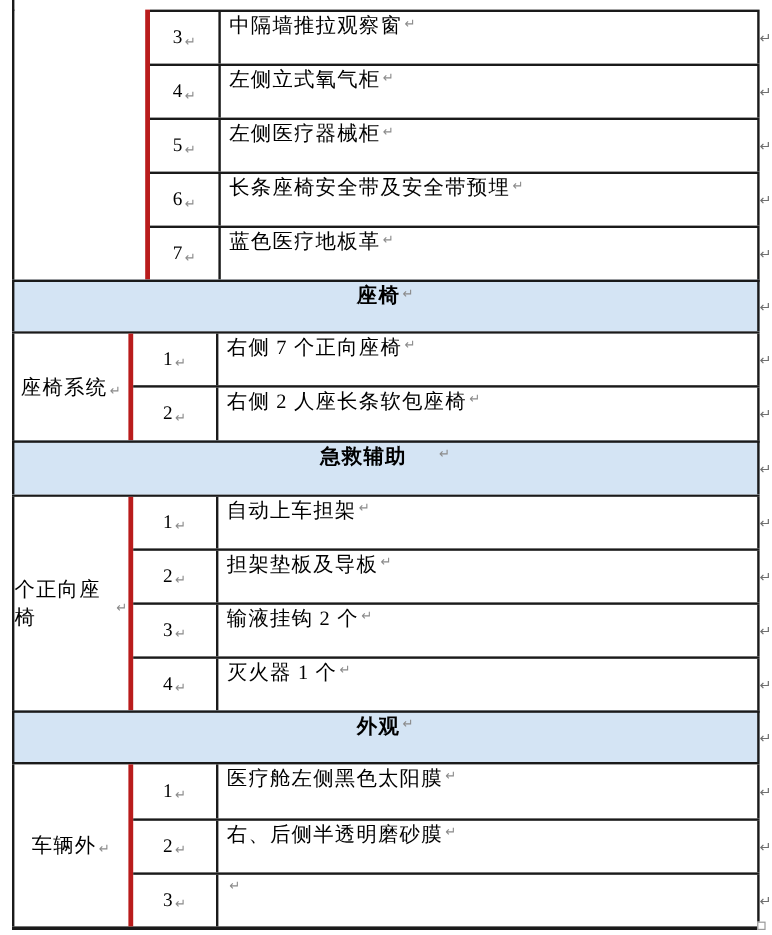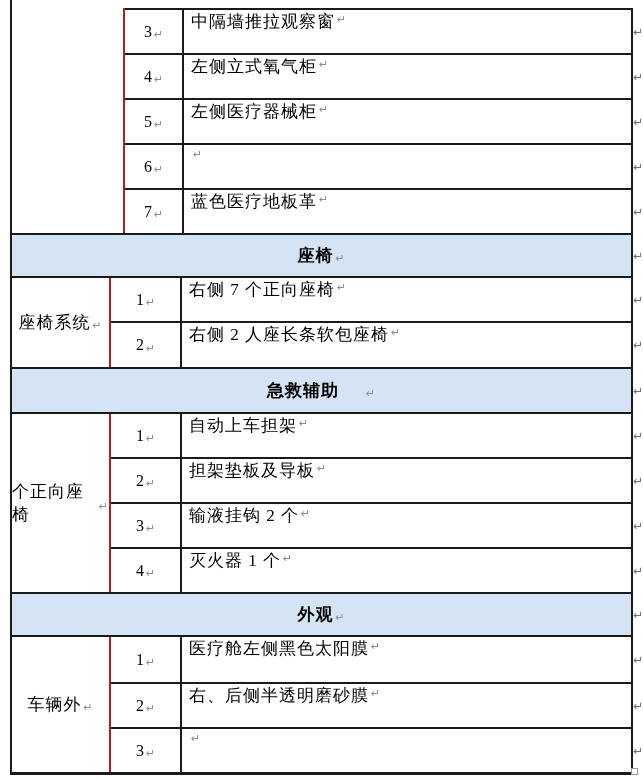--- a/index.html
+++ b/index.html
@@ -14,21 +14,21 @@
 
   
   .cut-border { position: absolute; left: 10px; top: 0; width: 2px; height: 9px; background: #1a1a1a; }
 
   .tbl { position: absolute; left: 10px; top: 8px; width: 623px; }
 
   
   .section { display: flex; width: 623px; border-top: 2px solid #1a1a1a; }
   .section.cont { border-top: none; }   
   .catcell {
-    border-left: 2px solid #1a1a1a; border-right: 2px solid #b91c1c;
+    border-left: 2px solid #1a1a1a; border-right: 4px solid #b91c1c;
     display: flex; align-items: center; justify-content: center;
     font-size: 17px; letter-spacing: 1px;
   }
   .cont .catcell { width: 115px; }
   .std  .catcell { width: 101px; }
   .rows { display: flex; flex-direction: column; flex: 1; }
   .row { display: flex; border-top: 2px solid #1a1a1a; position: relative; }
   .rows .row:first-child { border-top: none; }
   .cont .rows .row:first-child { border-top: 2px solid #1a1a1a; }
   .h43 { height: 43px; } .h45 { height: 45px; } .h46 { height: 46px; }
@@ -45,21 +45,21 @@
     padding-left: 7px; font-size: 17px; letter-spacing: 1px;
     position: relative;
   }
   .last-section { border-bottom: 3px solid #1a1a1a; }
 
   
   .hdr-row {
     width: 623px; height: 43px;
     border: 2px solid #1a1a1a; border-bottom: none;
     background: #d4e4f4;
-    display: flex; align-items: center; justify-content: center;
+    display: flex; justify-content: center;
     font-size: 17px; font-weight: bold; letter-spacing: 1px;
     position: relative;
   }
   .hdr-row.h45 { height: 45px; gap: 25px; }
 
   
   .pmark {
     font-family: "DejaVu Sans", sans-serif;
     font-size: 11px; color: #8c8c8c; font-weight: normal;
     margin-left: 2px; position: relative; top: 3px;
@@ -119,20 +119,21 @@
               <span class="pmark">↵</span>
               <span class="rowend">↵</span>
             </div>
         </div>
         <div class="row h45">
           <div class="num">
               <span>6</span>
               <span class="pmark">↵</span>
             </div>
           <div class="desc">
+              <span>长条座椅安全带及安全带预埋</span>
               <span class="pmark">↵</span>
               <span class="rowend">↵</span>
             </div>
         </div>
         <div class="row h45">
           <div class="num">
               <span>7</span>
               <span class="pmark">↵</span>
             </div>
           <div class="desc">

